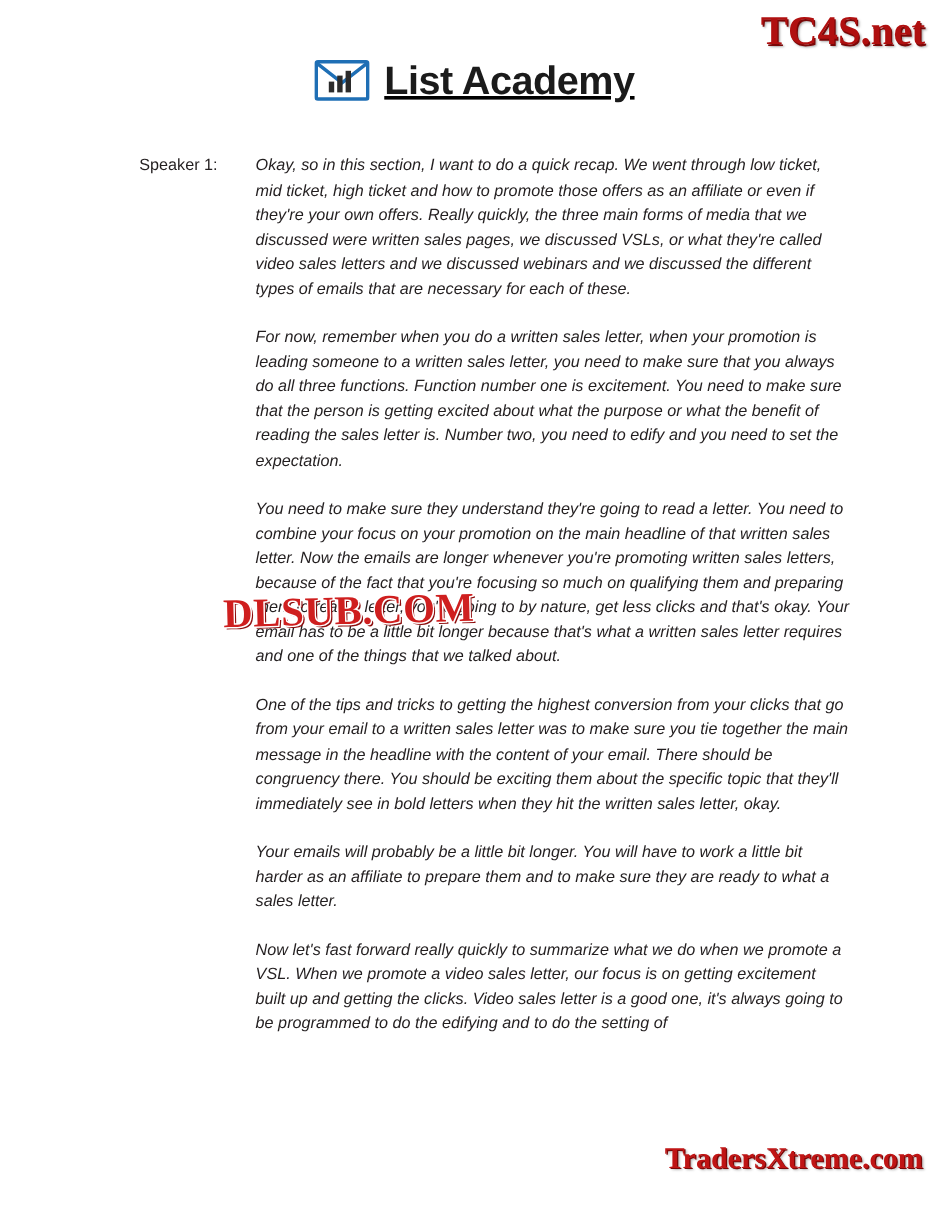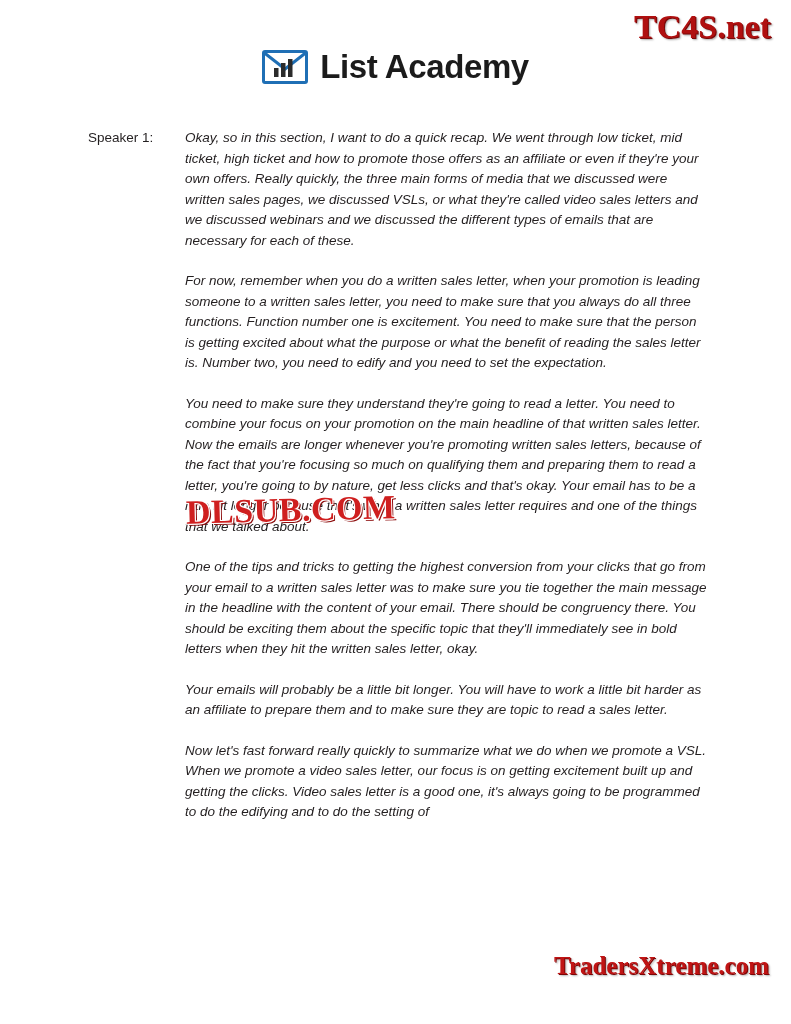--- a/index.html
+++ b/index.html
@@ -43,20 +43,21 @@
     left: 0;
     width: 791px;
     display: flex;
     justify-content: center;
     align-items: center;
   }
   .logo-inner {
     display: flex;
     align-items: center;
     gap: 12px;
+    text-decoration: underline;
   }
   .logo-mark {
     width: 46px;
     height: 38px;
     position: relative;
     flex: 0 0 auto;
   }
   .logo-text {
     font-family: "Liberation Sans", sans-serif;
     font-size: 33px;
@@ -75,20 +76,21 @@
   .speaker-row {
     display: flex;
     align-items: flex-start;
   }
   .speaker-label {
     width: 97px;
     flex: 0 0 97px;
     font-size: 13.5px;
     color: #231f20;
     line-height: 20.5px;
+    margin-left: 28px;
   }
   .paras {
     flex: 1 1 auto;
     font-style: italic;
   }
   .para {
     font-size: 13.5px;
     line-height: 20.5px;
     color: #231f20;
     margin: 0 0 20px 0;
@@ -165,21 +167,21 @@
   </div>
 
   <div class="doc-body">
     <div class="speaker-row">
       <div class="speaker-label">Speaker 1:</div>
       <div class="paras">
         <p class="para">Okay, so in this section, I want to do a quick recap. We went through low ticket, mid ticket, high ticket and how to promote those offers as an affiliate or even if they're your own offers. Really quickly, the three main forms of media that we discussed were written sales pages, we discussed VSLs, or what they're called video sales letters and we discussed webinars and we discussed the different types of emails that are necessary for each of these.</p>
         <p class="para">For now, remember when you do a written sales letter, when your promotion is leading someone to a written sales letter, you need to make sure that you always do all three functions. Function number one is excitement. You need to make sure that the person is getting excited about what the purpose or what the benefit of reading the sales letter is. Number two, you need to edify and you need to set the expectation.</p>
         <p class="para">You need to make sure they understand they're going to read a letter. You need to combine your focus on your promotion on the main headline of that written sales letter. Now the emails are longer whenever you're promoting written sales letters, because of the fact that you're focusing so much on qualifying them and preparing them to read a letter, you're going to by nature, get less clicks and that's okay. Your email has to be a little bit longer because that's what a written sales letter requires and one of the things that we talked about.</p>
         <p class="para">One of the tips and tricks to getting the highest conversion from your clicks that go from your email to a written sales letter was to make sure you tie together the main message in the headline with the content of your email. There should be congruency there. You should be exciting them about the specific topic that they'll immediately see in bold letters when they hit the written sales letter, okay.</p>
-        <p class="para">Your emails will probably be a little bit longer. You will have to work a little bit harder as an affiliate to prepare them and to make sure they are topic to read a sales letter.</p>
+        <p class="para">Your emails will probably be a little bit longer. You will have to work a little bit harder as an affiliate to prepare them and to make sure they are ready to what a sales letter.</p>
         <p class="para">Now let's fast forward really quickly to summarize what we do when we promote a VSL. When we promote a video sales letter, our focus is on getting excitement built up and getting the clicks. Video sales letter is a good one, it's always going to be programmed to do the edifying and to do the setting of</p>
       </div>
     </div>
   </div>
 
   <div class="dlsub">DLSUB.COM</div>
 
 
   <div class="tx">TradersXtreme.com</div>
 

